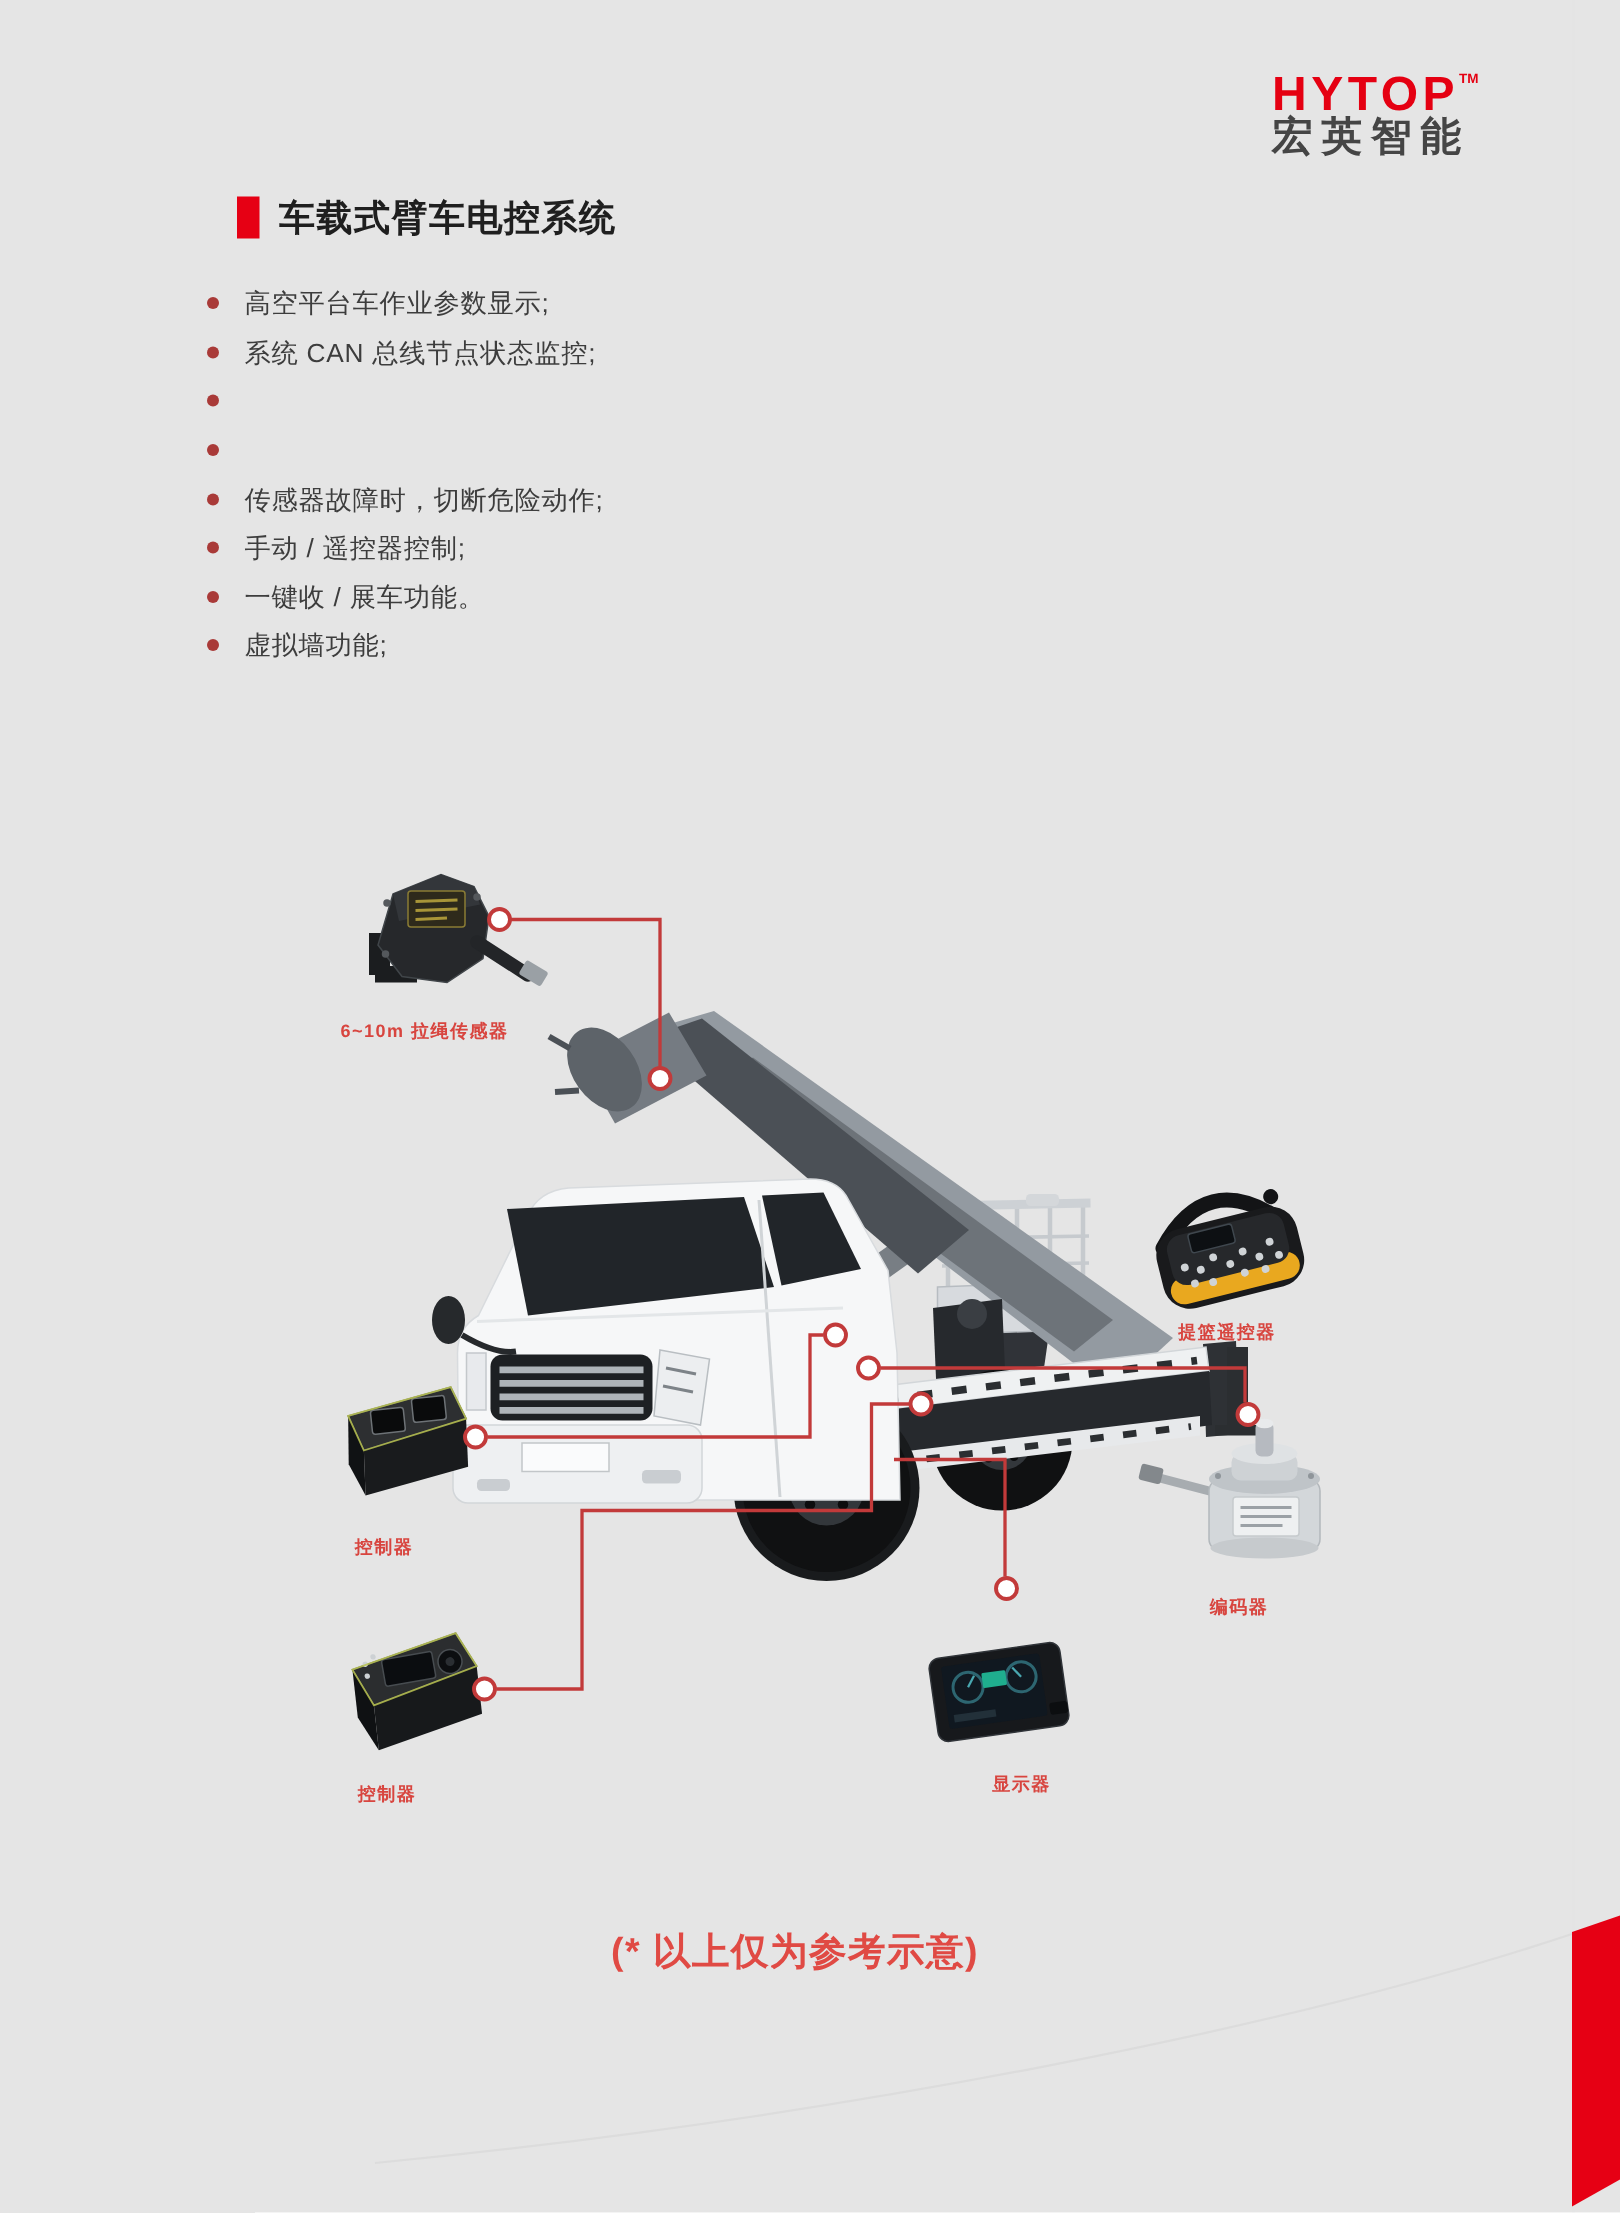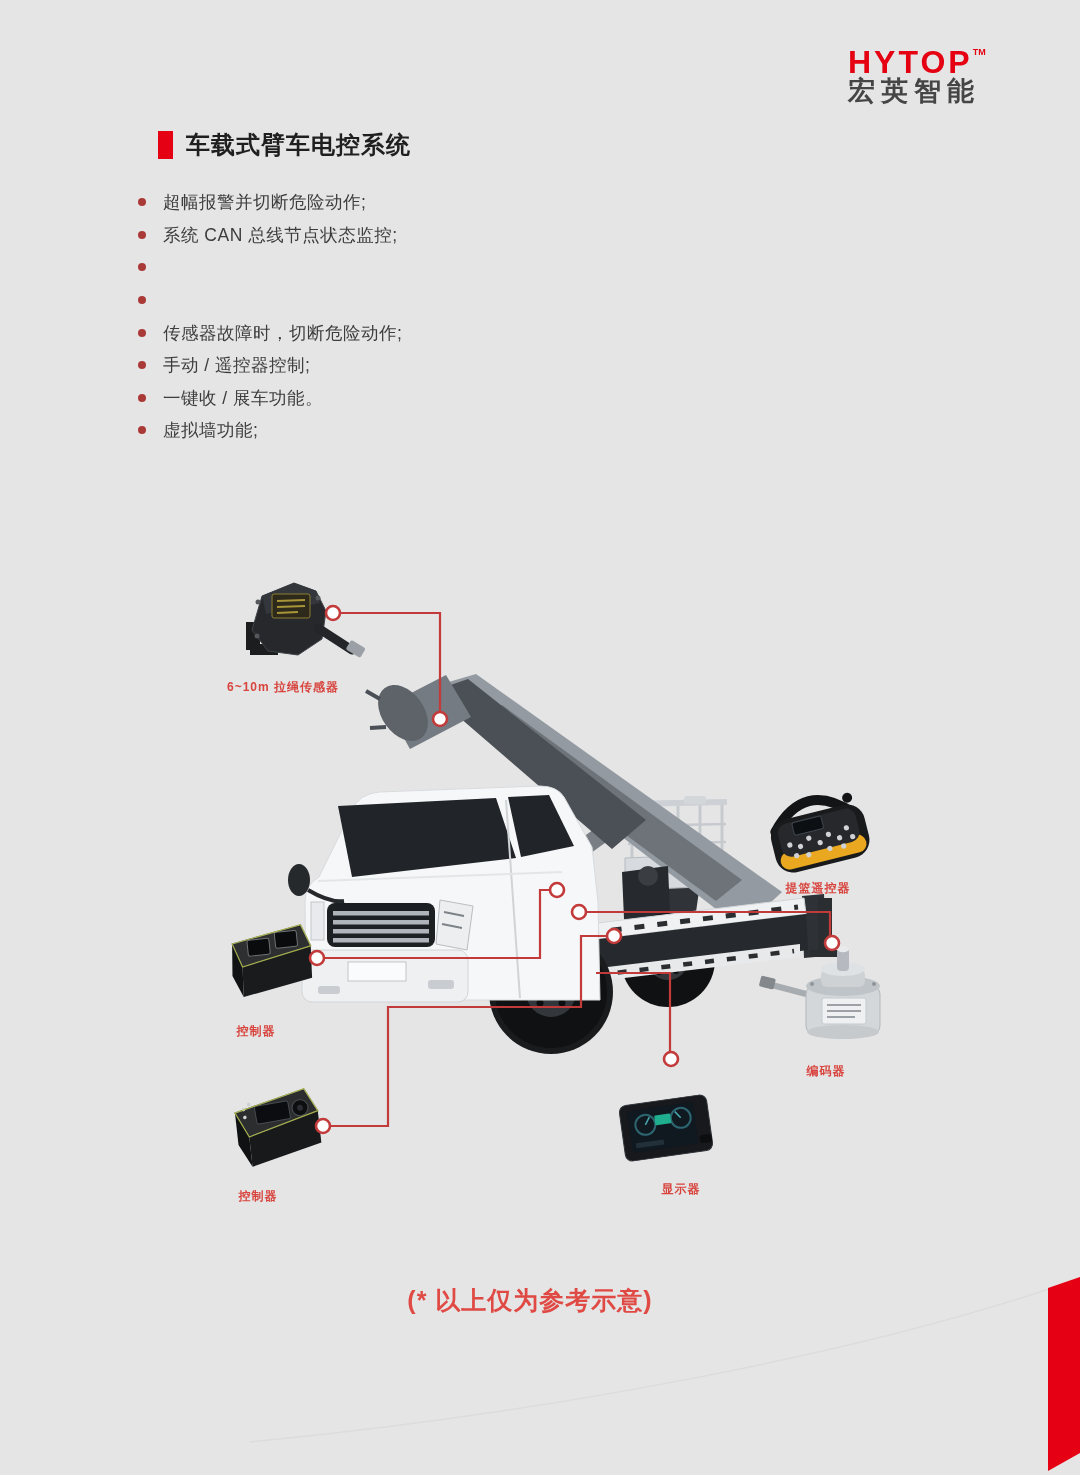--- a/index.html
+++ b/index.html
@@ -265,21 +265,21 @@
   </div>
 
   <div class="title-row">
     <span class="title-square"></span>
     <h1>车载式臂车电控系统</h1>
   </div>
 
   <ul class="features">
     <li>
         <span class="dot"></span>
-        <span class="ft">超幅报警并切断危险动作;</span>
+        <span class="ft">高空平台车作业参数显示;</span>
       </li>
     <li>
         <span class="dot"></span>
         <span class="ft">系统 CAN 总线节点状态监控;</span>
       </li>
     <li>
         <span class="dot"></span>
       </li>
     <li>
         <span class="dot"></span>

